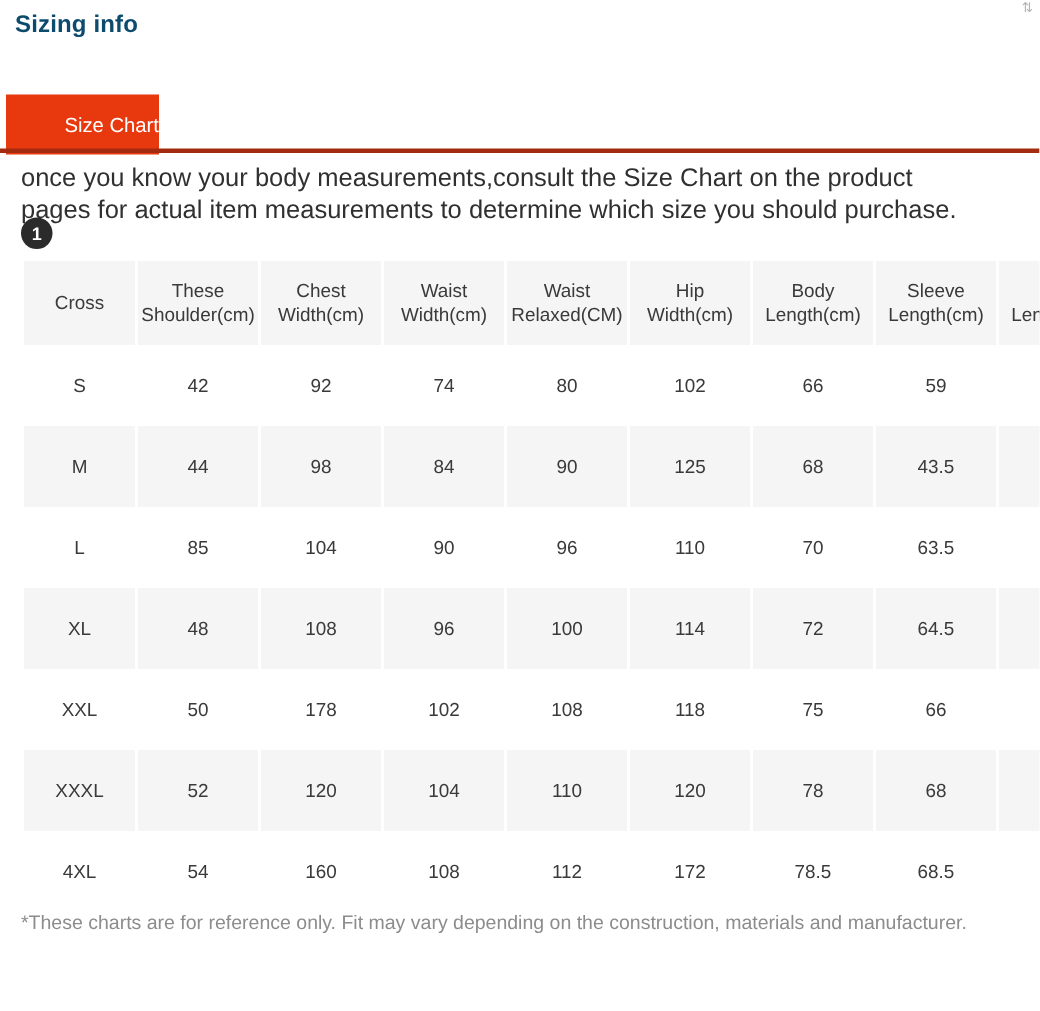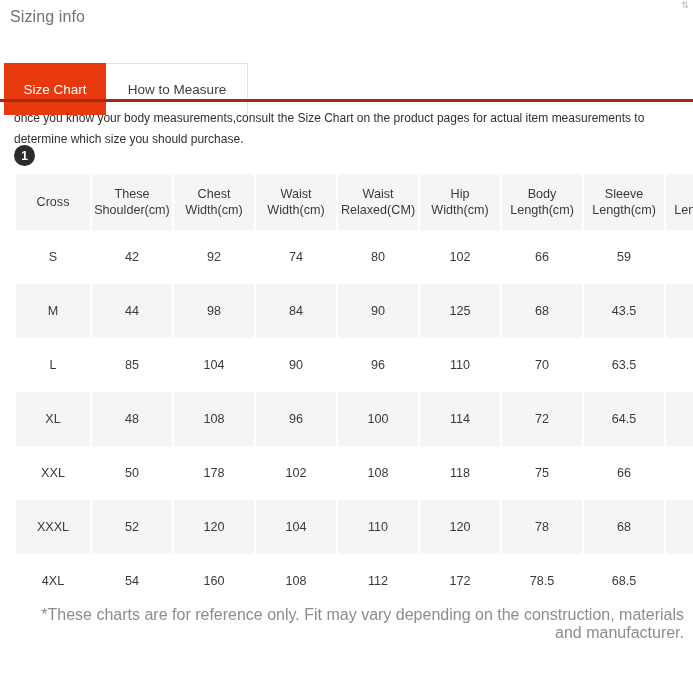--- a/index.html
+++ b/index.html
@@ -15,22 +15,22 @@
     overflow: hidden;
     position: relative;
   }
 
   
   .page-title {
     position: absolute;
     left: 10px;
     top: 8px;
     font-size: 16px;
-    font-weight: normal;
-    color: #737373;
+    font-weight: bold;
+    color: #0c4a6e;
     letter-spacing: 0.1px;
   }
 
   
   .scroll-artifact {
     position: absolute;
     right: 4px;
     top: 2px;
     width: 8px;
     height: 16px;
@@ -45,25 +45,25 @@
   .tab-bar {
     position: absolute;
     left: 0;
     top: 63px;
     width: 693px;
     height: 36px;
   }
   .tab {
     position: absolute;
     top: 0;
-    height: 52px;
+    height: 40px;
     box-sizing: border-box;
     display: flex;
     align-items: center;
-    justify-content: center;
+    justify-content: flex-end;
     font-size: 13.5px;
     cursor: pointer;
     user-select: none;
   }
   .tab-active {
     left: 4px;
     width: 102px;
     background: #e8380d;
     color: #ffffff;
   }
@@ -84,21 +84,21 @@
     height: 3px;
     background: #a32b10;
   }
 
   
   .intro {
     position: absolute;
     left: 14px;
     top: 108px;
     width: 640px;
-    font-size: 12px;
+    font-size: 17px;
     line-height: 21px;
     color: #303030;
   }
 
   
   .step-badge {
     position: absolute;
     left: 14px;
     top: 145px;
     width: 21px;
@@ -151,39 +151,35 @@
   }
   .col-size { width: 70px; }
   .col-data { width: 76px; }
 
   
   .footnote {
     position: absolute;
     left: 14px;
     top: 606px;
     width: 670px;
-    font-size: 16px;
+    font-size: 13px;
     color: #8c8c8c;
     line-height: 18px;
-    text-align: right;
   }
 </style>
 </head>
 <body>
 
 <div class="page-title">Sizing info</div>
 
 <div class="scroll-artifact">⇅</div>
 
 <div class="tab-bar">
   <div class="tab tab-active">
     <span>Size Chart</span>
-  </div>
-  <div class="tab tab-inactive">
-    <span>How to Measure</span>
   </div>
 </div>
 <div class="tab-underline"></div>
 
 <div class="intro">once you know your body measurements,consult the Size Chart on the product pages for actual item measurements to determine which size you should purchase.</div>
 
 <div class="step-badge">1</div>
 
 <div class="size-table-wrap">
   <table class="size-table">

